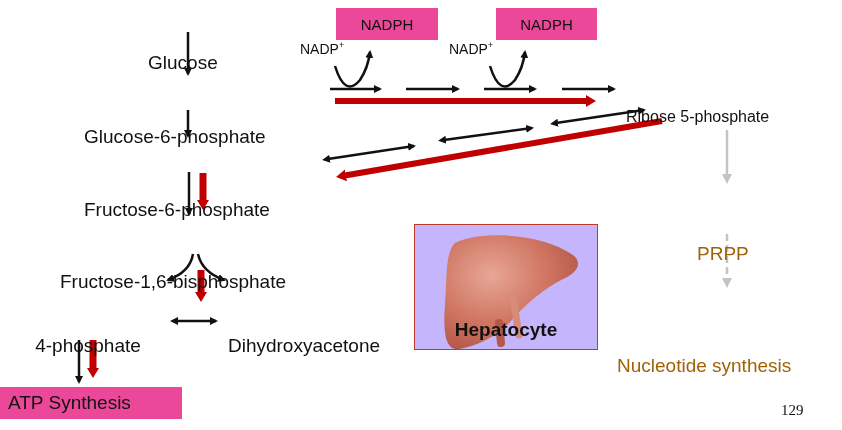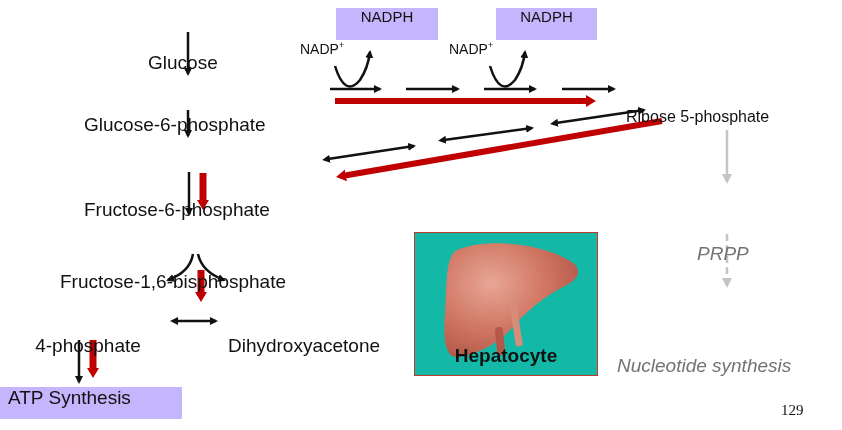--- a/index.html
+++ b/index.html
@@ -1,27 +1,27 @@
 <!DOCTYPE html>
 <html><head>
 <meta charset="utf-8">
 <style>
   html, body { margin: 0; padding: 0; background: #ffffff; }
   body { width: 842px; height: 430px; position: relative; overflow: hidden;
          font-family: "Liberation Sans", sans-serif; color: #111; }
   .lbl { position: absolute; font-size: 19px; white-space: nowrap; line-height: 1.15; margin-top: 44px; }
   .center { text-align: center; }
-  .gray { color: #737373; font-style: italic; }
-  .box { position: absolute; background: #c4b5fd; font-size: 15px; display: flex;
-         justify-content: center; }
+  .gray { color: #a16207; }
+  .box { position: absolute; background: #ec4899; font-size: 15px; display: flex;
+         align-items: center; justify-content: center; }
   .cof { position: absolute; font-size: 14px; }
   .cof sup { font-size: 9px; }
   svg.diagram { position: absolute; left: 0; top: 0; }
-  .hep { position: absolute; left: 414px; top: 232px; width: 184px; height: 144px;
-         border: 1.5px solid #c0392b; box-sizing: border-box; background: #14b8a6; }
+  .hep { position: absolute; left: 414px; top: 224px; width: 184px; height: 126px;
+         border: 1.5px solid #c0392b; box-sizing: border-box; background: #c4b5fd; }
   .hep-label { position: absolute; bottom: 8px; left: 0; right: 0; text-align: center;
                font-weight: bold; font-size: 19px; }
   .pagenum { position: absolute; left: 781px; top: 402px; font-family: "Liberation Serif", serif; font-size: 15px; }
 </style>
 </head>
 <body>
 
 <svg class="diagram" width="842" height="430">
   <defs>
     <marker id="ah" markerWidth="8" markerHeight="8" refX="6" refY="4" orient="auto" markerUnits="userSpaceOnUse">
@@ -66,21 +66,21 @@
   <line x1="444" y1="140" x2="532" y2="128" stroke="#111" stroke-width="2.5" marker-start="url(#ahs)" marker-end="url(#ah)"></line>
   <line x1="556" y1="123" x2="644" y2="110" stroke="#111" stroke-width="2.5" marker-start="url(#ahs)" marker-end="url(#ah)"></line>
 
   <line x1="662" y1="121" x2="342" y2="176" stroke="#c00000" stroke-width="6" marker-end="url(#ahr)"></line>
 
   <line x1="727" y1="130" x2="727" y2="180" stroke="#c4c4c4" stroke-width="2.5" marker-end="url(#ahg)"></line>
   <line x1="727" y1="234" x2="727" y2="284" stroke="#c4c4c4" stroke-width="2.5" stroke-dasharray="7,4" marker-end="url(#ahg)"></line>
 </svg>
 
 <div class="lbl" style="left:148px; top:8px;">Glucose</div>
-<div class="lbl" style="left:84px; top:70px;">Glucose-6-phosphate</div>
+<div class="lbl" style="left:84px; top:82px;">Glucose-6-phosphate</div>
 <div class="lbl" style="left:84px; top:155px;">Fructose-6-phosphate</div>
 <div class="lbl" style="left:60px; top:227px;">Fructose-1,6-bisphosphate</div>
 <div class="lbl center" style="left:14px; top:291px; width:148px;">
   <div>4-phosphate</div>
 </div>
 <div class="lbl center" style="left:226px; top:291px; width:156px;">
   <div>Dihydroxyacetone</div>
 </div>
 <div class="box" style="left:0; top:387px; width:182px; height:32px; font-size:19px; justify-content:flex-start; padding-left:8px; box-sizing:border-box;">
   <span>ATP Synthesis</span>

